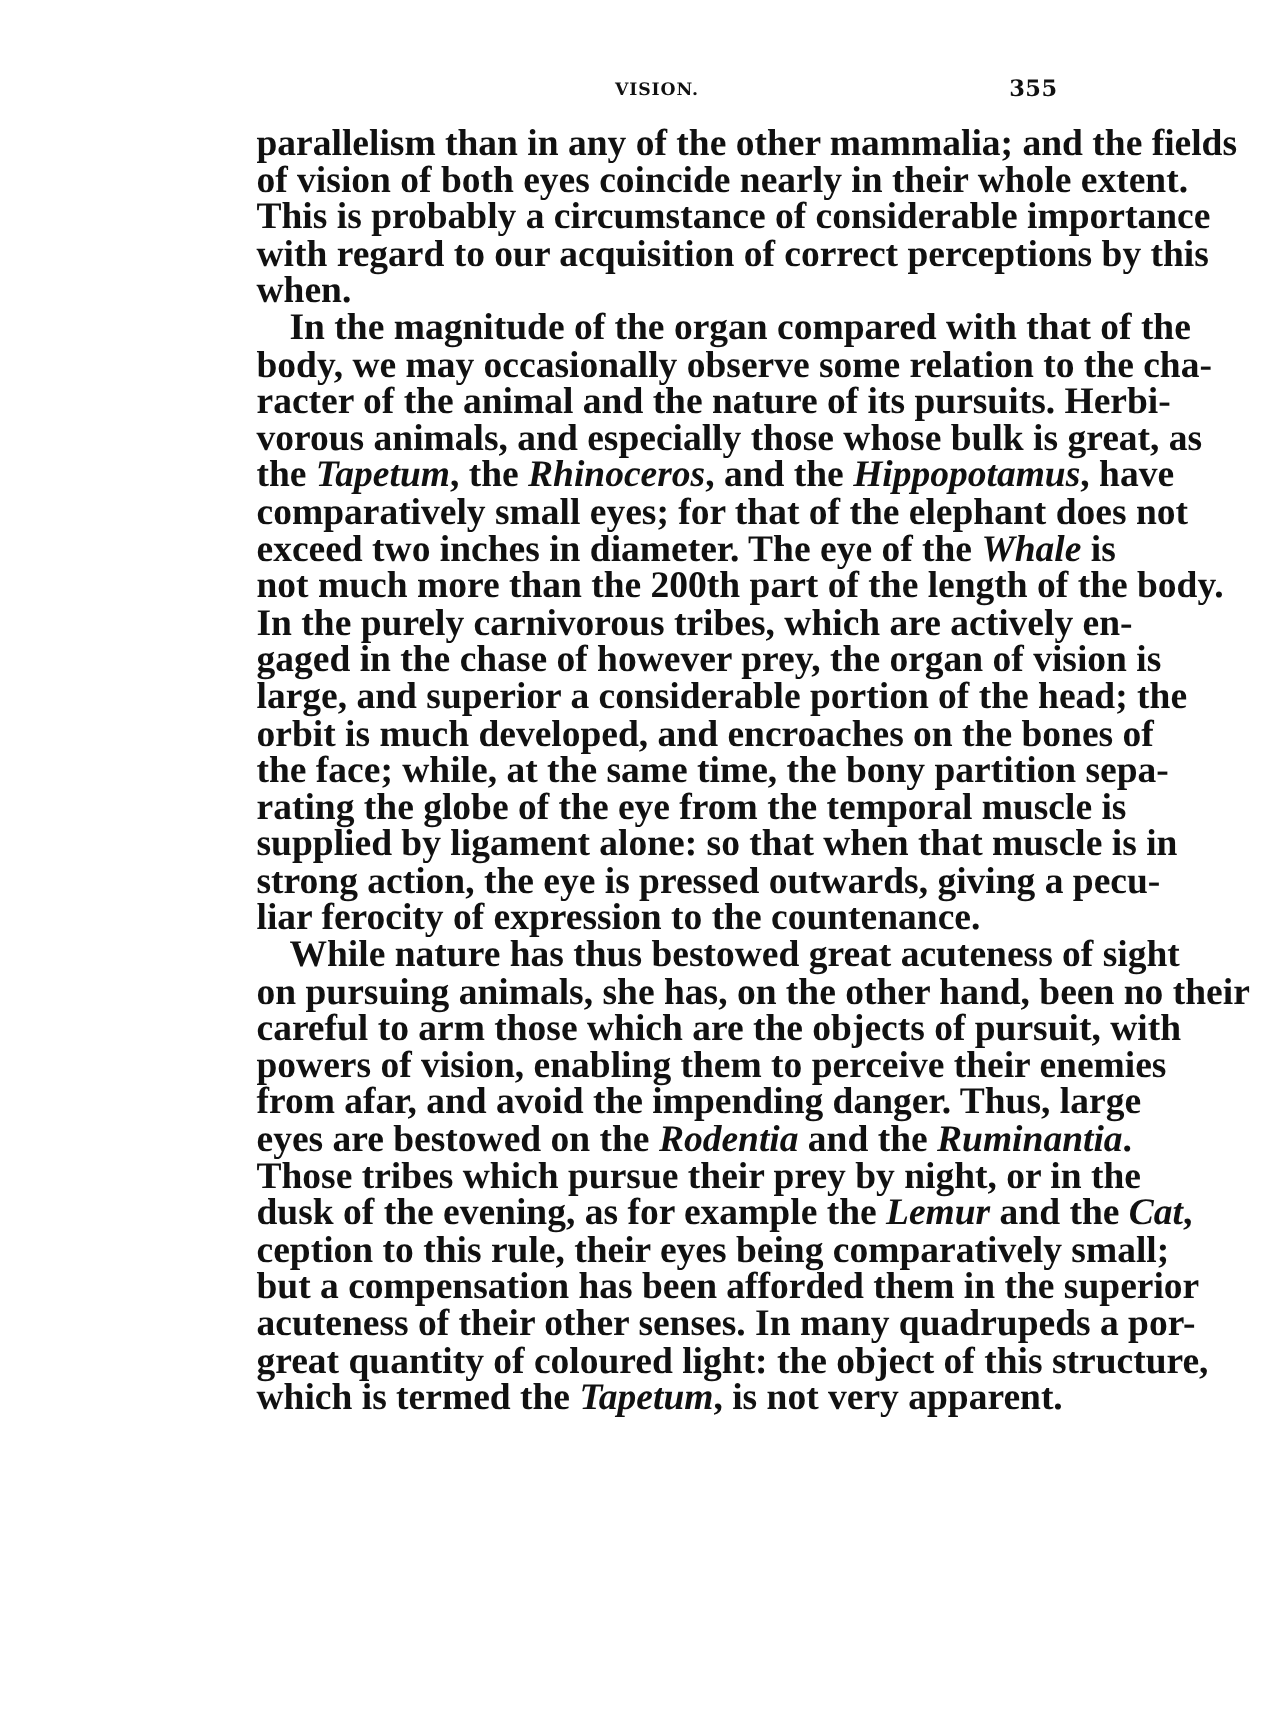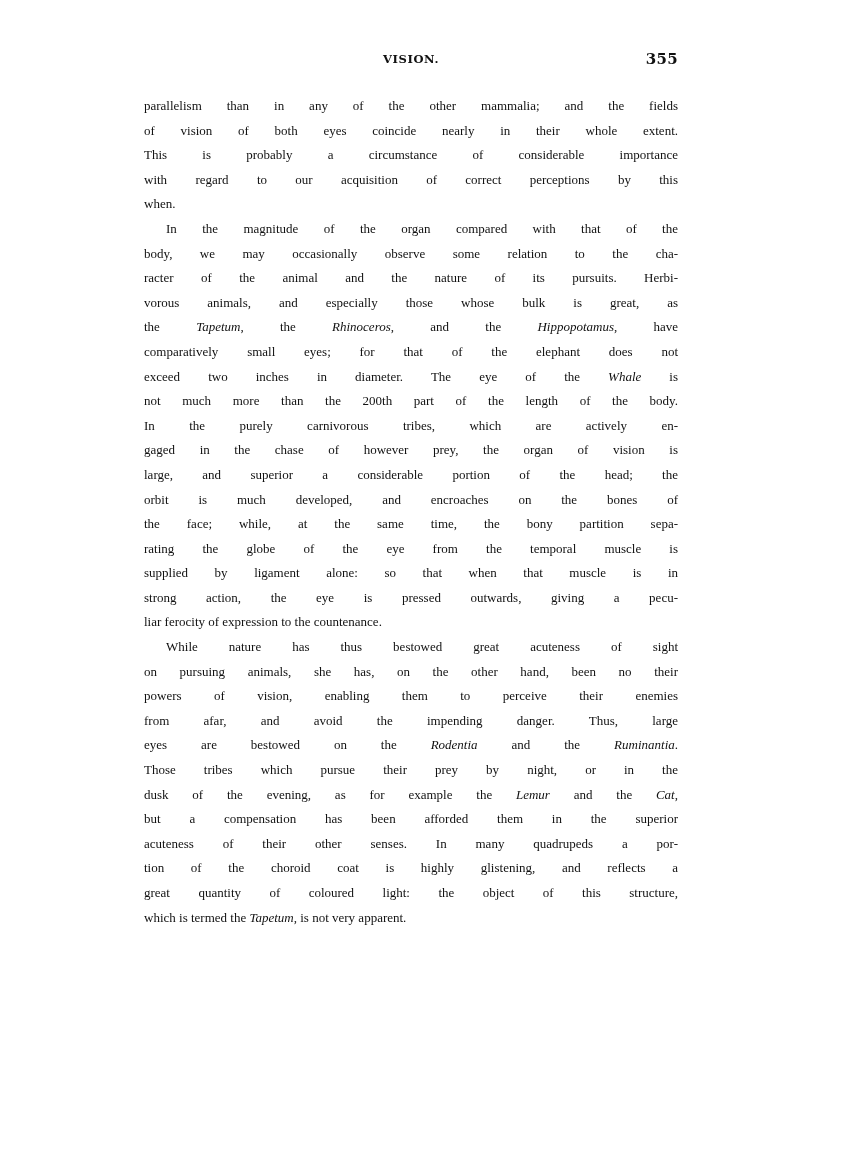--- a/index.html
+++ b/index.html
@@ -10,21 +10,21 @@
     body {
       width: 850px;
       height: 1150px;
       position: relative;
       overflow: hidden;
       font-family: "Liberation Serif", "DejaVu Serif", serif;
       color: #111111;
     }
     .page {
       position: absolute;
-      left: 144px;
+      left: 171px;
       top: 50px;
       width: 534px;
     }
     .running-head {
       position: relative;
       height: 24px;
       font-family: "DejaVu Serif", serif;
       font-weight: bold;
       font-size: 13px;
       letter-spacing: 0.3px;
@@ -38,23 +38,24 @@
       font-size: 11.5px;
       letter-spacing: 0.6px;
     }
     .running-head .folio {
       position: absolute;
       right: 0;
       top: 0;
       font-size: 15px;
     }
     .body-text {
-      margin-top: 20px;
-      font-size: 13px;
+      margin-top: 10px;
+      font-size: 25px;
       line-height: 24.6px;
+      font-weight: bold;
     }
     .line {
       display: block;
       white-space: nowrap;
       text-align: justify;
       text-align-last: justify;
       height: 24.6px;
     }
     .line.last {
       text-align-last: left;
@@ -97,25 +98,26 @@
         <span class="line">orbit is much developed, and encroaches on the bones of</span>
         <span class="line">the face; while, at the same time, the bony partition sepa-</span>
         <span class="line">rating the globe of the eye from the temporal muscle is</span>
         <span class="line">supplied by ligament alone: so that when that muscle is in</span>
         <span class="line">strong action, the eye is pressed outwards, giving a pecu-</span>
         <span class="line last">liar ferocity of expression to the countenance.</span>
       </div>
       <div>
         <span class="line indent">While nature has thus bestowed great acuteness of sight</span>
         <span class="line">on pursuing animals, she has, on the other hand, been no their</span>
+        <span class="line">careful to arm those which are the objects of pursuit, with</span>
         <span class="line">powers of vision, enabling them to perceive their enemies</span>
         <span class="line">from afar, and avoid the impending danger.  Thus, large</span>
         <span class="line">eyes are bestowed on the <em>Rodentia</em> and the <em>Ruminantia</em>.</span>
         <span class="line">Those tribes which pursue their prey by night, or in the</span>
         <span class="line">dusk of the evening, as for example the <em>Lemur</em> and the <em>Cat</em>,</span>
+        <span class="line">ception to this rule, their eyes being comparatively small;</span>
         <span class="line">but a compensation has been afforded them in the superior</span>
         <span class="line">acuteness of their other senses.  In many quadrupeds a por-</span>
-        <span class="line">tion of the choroid coat is highly glistening, and reflects a</span>
         <span class="line">great quantity of coloured light: the object of this structure,</span>
         <span class="line last">which is termed the <em>Tapetum</em>, is not very apparent.</span>
       </div>
     </div>
 </div>
 
 </body></html>

